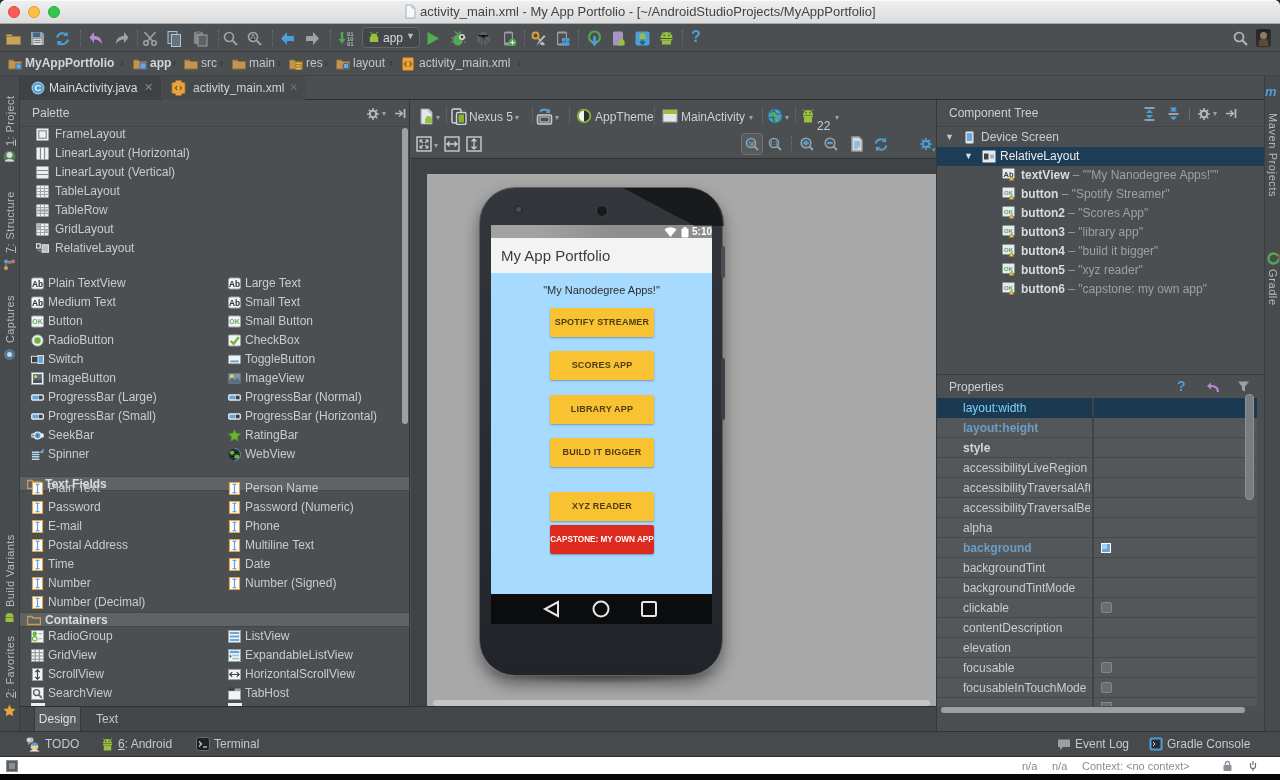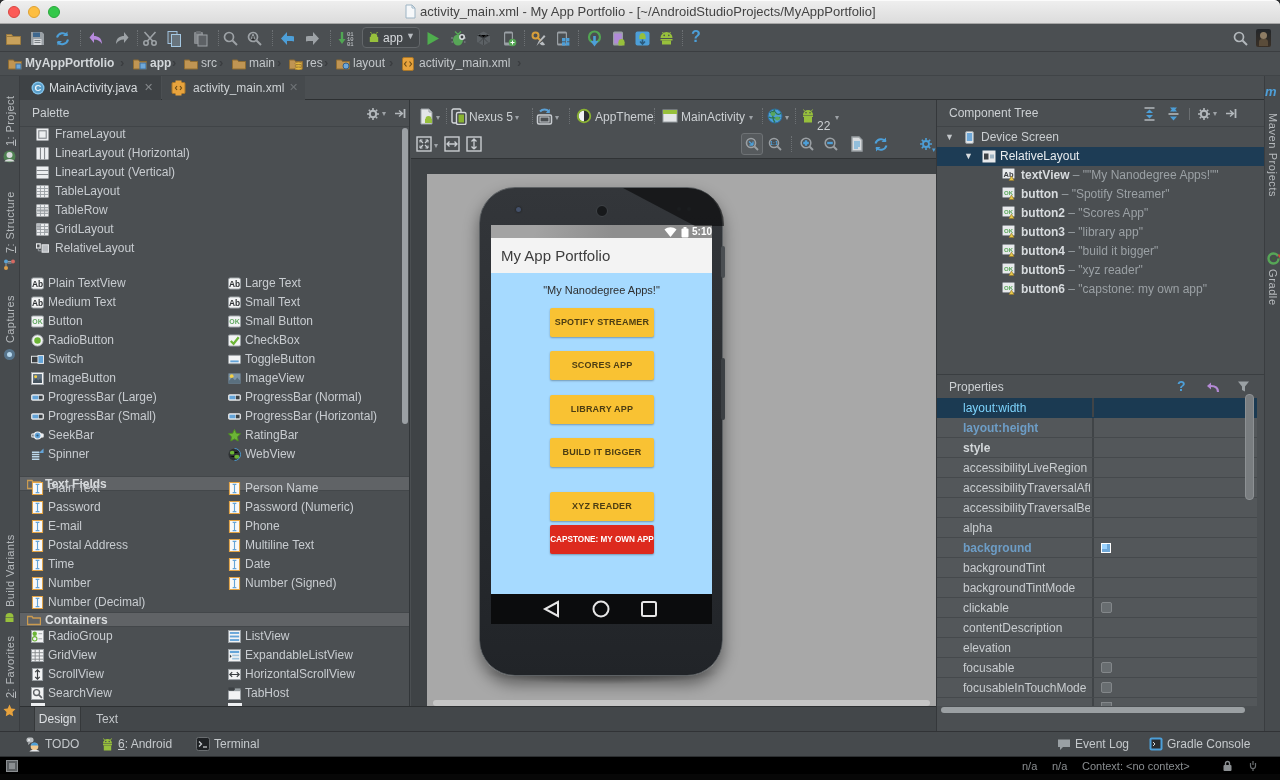--- a/index.html
+++ b/index.html
@@ -56,21 +56,21 @@
 .trow{position:absolute;left:0;width:328px;height:19px;font-size:12px;color:#c9cdd0;}
 .prop{position:absolute;left:0;width:320px;height:20px;background:#53575a;border-bottom:1px solid #45494c;font-size:12px;color:#c9cdd0;}
 .prop .lab{position:absolute;left:26px;top:3px;max-width:127px;overflow:hidden;white-space:nowrap;display:inline-block;}
 .prop .val{position:absolute;left:164px;top:20px;}
 .propdiv{position:absolute;left:155px;top:0;width:2px;height:100%;background:#404447;}
 
 #rstripe{left:1264px;top:76px;width:16px;height:655px;background:#474b4e;border-left:1px solid #3a3d40;}
 
 #dtbar{left:20px;top:706px;width:916px;height:25px;background:#43474a;border-top:1px solid #2d3032;}
 #toolrow{left:0;top:731px;width:1280px;height:25px;background:#464a4d;border-top:1px solid #313336;font-size:12px;color:#c5c9cc;}
-#statusbar{left:0;top:756px;width:1280px;height:18px;background:#000000;border-top:1px solid #2c2f31;font-size:11px;color:#898d90;}
+#statusbar{left:0;top:756px;width:1280px;height:18px;background:#ffffff;border-top:1px solid #2c2f31;font-size:11px;color:#898d90;}
 #blackstrip{left:0;top:774px;width:1280px;height:6px;background:#070707;}
 svg{display:block;}
 </style></head>
 <body>
 <div id="app">
 
 <div class="abs" id="titlewrap"></div>
 <div class="abs" id="titlebar">
   <div class="abs tl" style="left:8px;background:#fc5b57;border:1px solid #d84742;"></div>
   <div class="abs tl" style="left:28px;background:#fdbe41;border:1px solid #dfa133;"></div>

